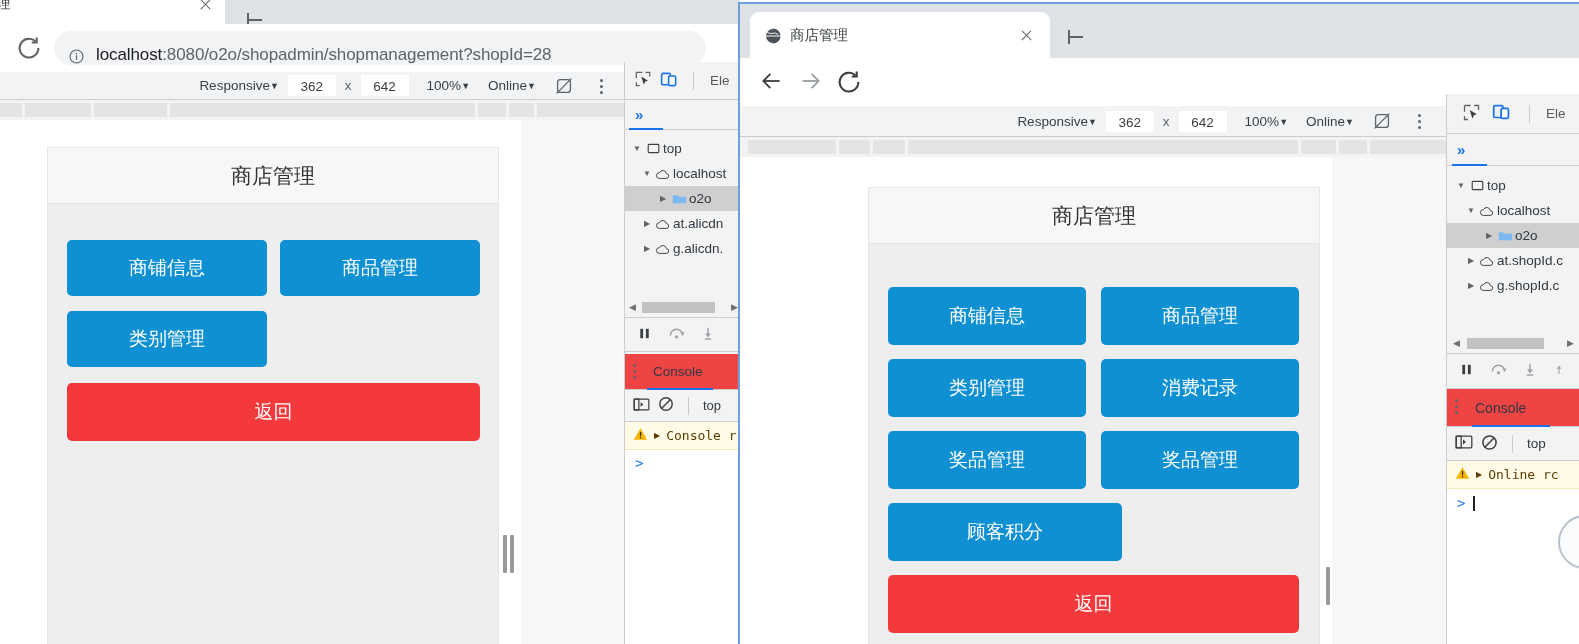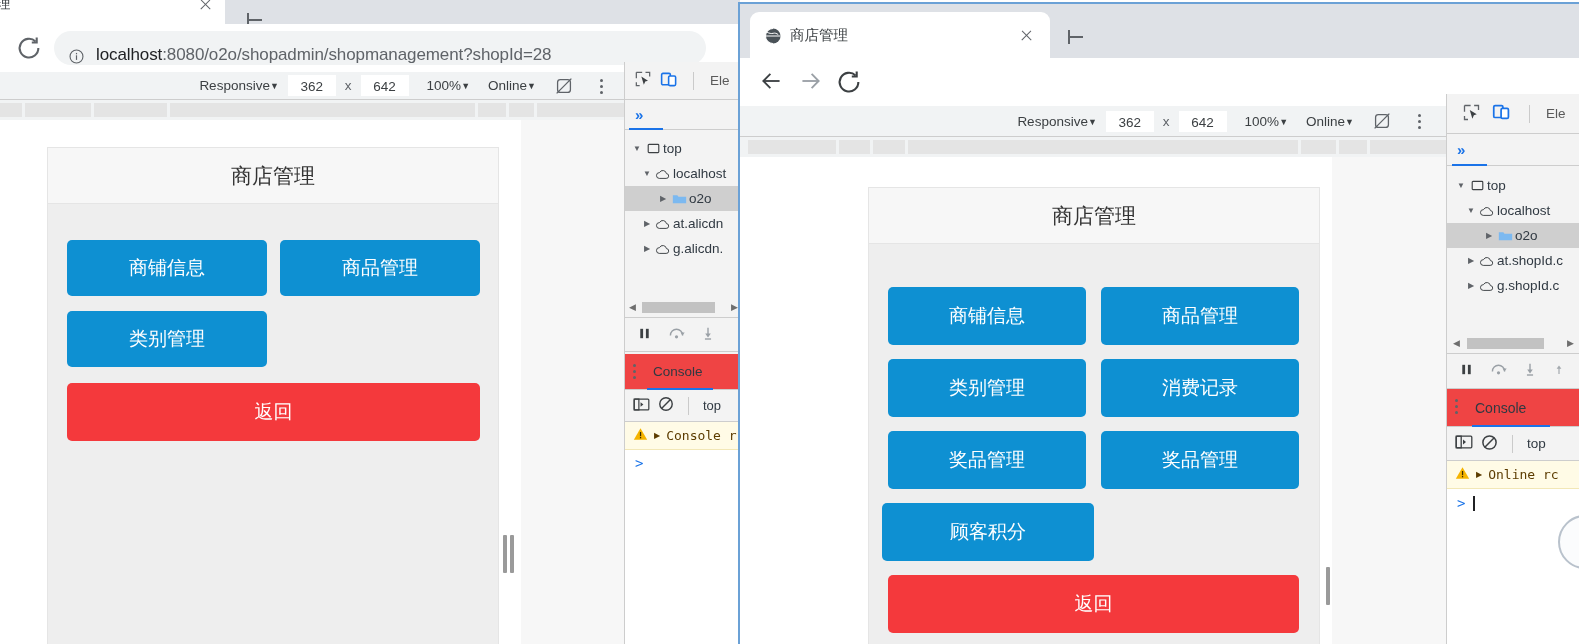--- a/index.html
+++ b/index.html
@@ -514,21 +514,21 @@
           <div class="card-hd" style="height:56px; line-height:56px; font-size:21px;">
             <span>商店管理</span>
           </div>
           <div class="card-bd" style="position:relative; height:412px;">
             <button class="btn btn-blue" style="position:absolute; left:19px; top:43px; width:198px; height:58px; font-size:19px;">商铺信息</button>
             <button class="btn btn-blue" style="position:absolute; left:232px; top:43px; width:198px; height:58px; font-size:19px;">商品管理</button>
             <button class="btn btn-blue" style="position:absolute; left:19px; top:115px; width:198px; height:58px; font-size:19px;">类别管理</button>
             <button class="btn btn-blue" style="position:absolute; left:232px; top:115px; width:198px; height:58px; font-size:19px;">消费记录</button>
             <button class="btn btn-blue" style="position:absolute; left:19px; top:187px; width:198px; height:58px; font-size:19px;">奖品管理</button>
             <button class="btn btn-blue" style="position:absolute; left:232px; top:187px; width:198px; height:58px; font-size:19px;">奖品管理</button>
-            <button class="btn btn-blue" style="position:absolute; left:13px; top:259px; width:212px; height:58px; font-size:19px;font-family:Liberation Mono, monospace;">顾客积分</button>
+            <button class="btn btn-blue" style="position:absolute; left:19px; top:259px; width:234px; height:58px; font-size:19px;font-family:Liberation Mono, monospace;">顾客积分</button>
             <button class="btn btn-red" style="position:absolute; left:19px; top:331px; width:411px; height:58px; font-size:19px;">返回</button>
           </div>
         </div>
       </div>
     </div>
 
     <div class="grip" style="left:586px; top:563px; width:11px; height:38px;">
       <i></i>
         <i></i>
     </div>

